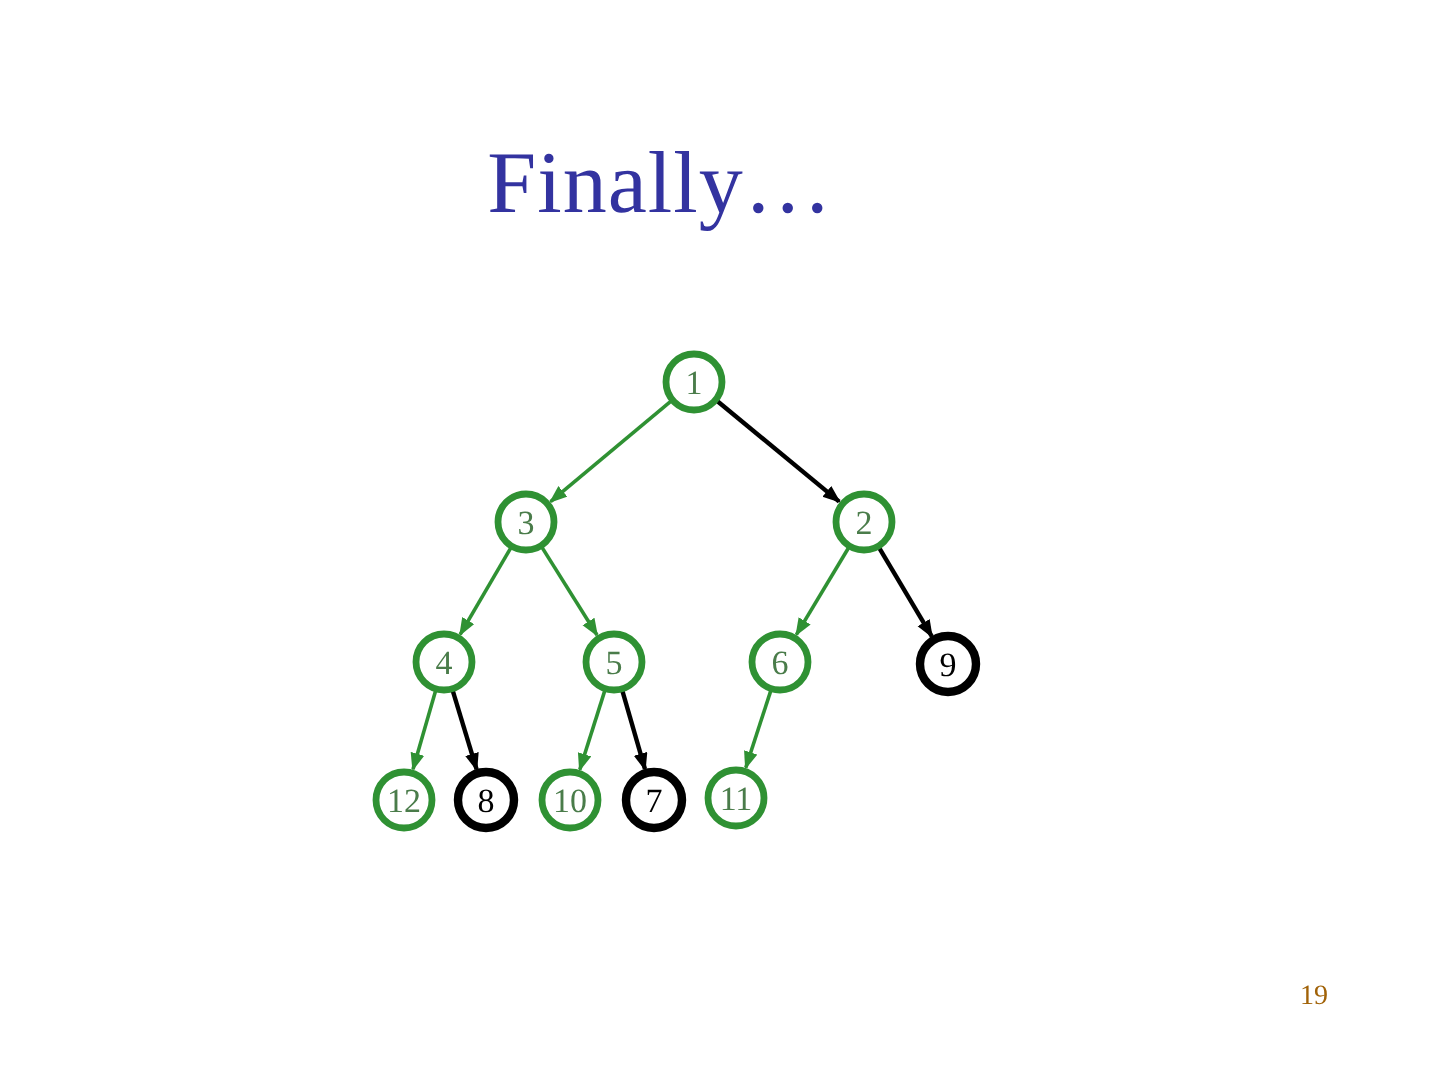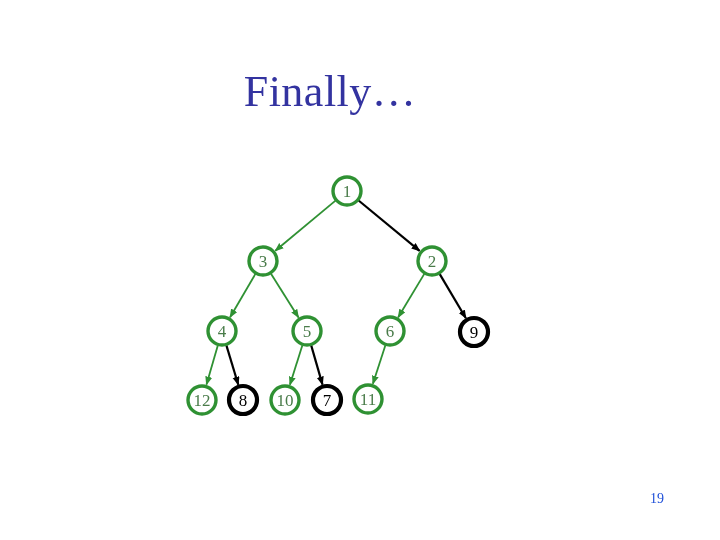--- a/index.html
+++ b/index.html
@@ -37,21 +37,21 @@
     left: 0;
   }
   .tree-node-label {
     font-family: "Liberation Serif", "DejaVu Serif", serif;
   }
   .page-number {
     position: absolute;
     top: 491px;
     left: 650px;
     font-size: 14px;
-    color: #1d4ed8;
+    color: #a16207;
     font-family: "Liberation Serif", "DejaVu Serif", serif;
   }
 </style>
 </head>
 <body style="background: rgb(255, 255, 255);">
 
 <div class="slide">
   <h1 class="slide-title" style="color: rgb(51, 51, 160);">Finally…</h1>
   <svg class="tree-svg" width="720" height="540" viewBox="0 0 720 540" xmlns="http://www.w3.org/2000/svg">
       <defs>

